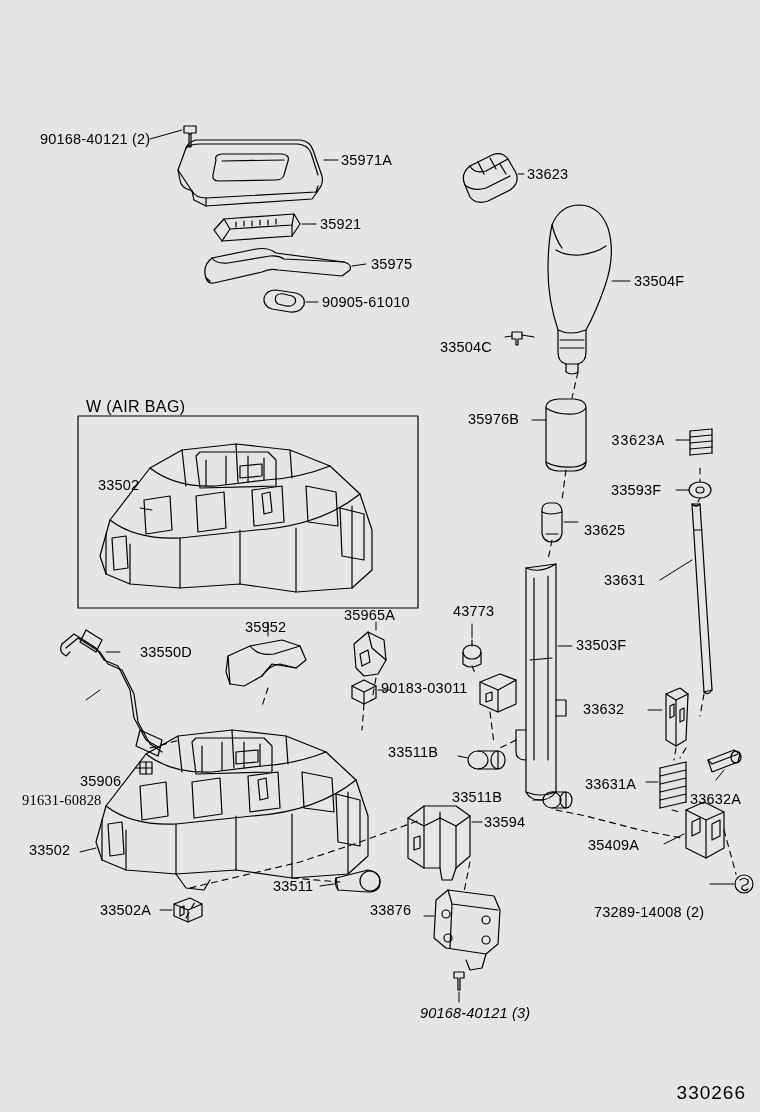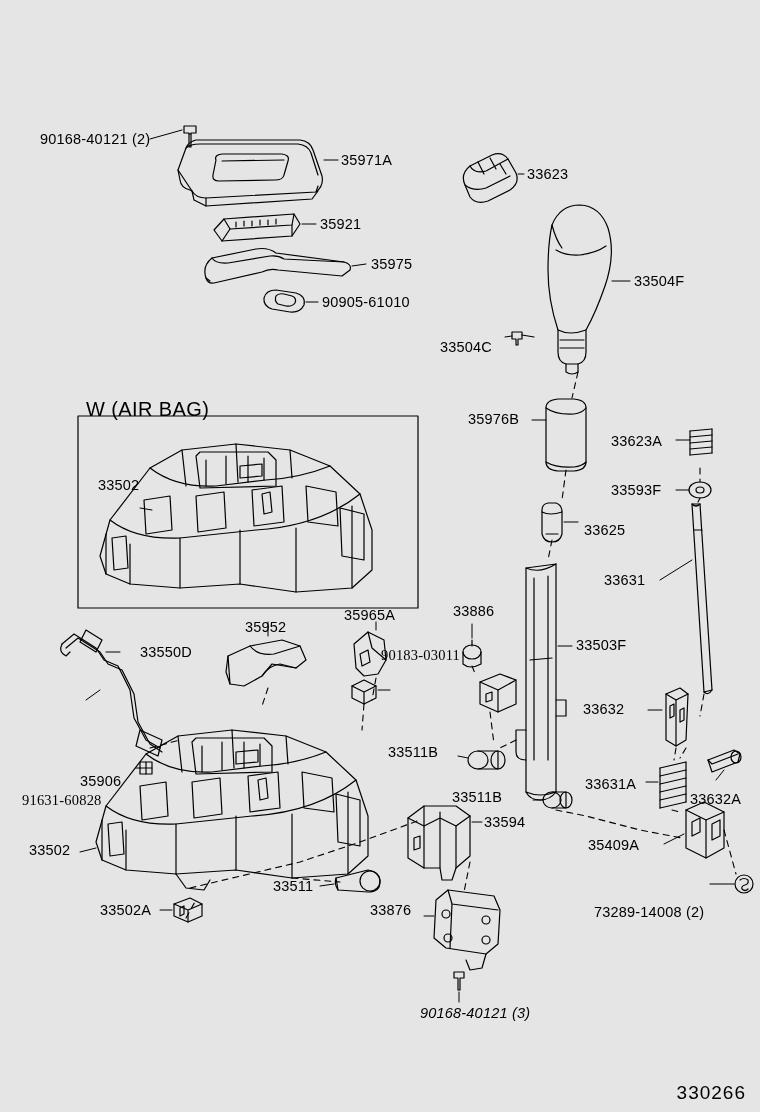--- a/index.html
+++ b/index.html
@@ -35,21 +35,21 @@
   }
   .diagram-id {
     position: absolute;
     right: 14px;
     bottom: 10px;
     font-size: 19px;
     letter-spacing: 1px;
   }
   .boxlabel {
     position: absolute;
-    font-size: 20px;
+    font-size: 16px;
     letter-spacing: 0.4px;
   }
 </style>
 </head>
 <body>
 
 <div id="sheet">
 
   <svg id="svg-layer" viewBox="0 0 760 1112">
     <g fill="none" stroke="#000000" stroke-width="1.2" stroke-linejoin="round" stroke-linecap="round">
@@ -381,36 +381,36 @@
   <div class="lbl" style="left:341px; top:153px;">35971A</div>
   <div class="lbl" style="left:320px; top:217px;">35921</div>
   <div class="lbl" style="left:371px; top:257px;">35975</div>
   <div class="lbl" style="left:322px; top:295px;">90905-61010</div>
 
   <div class="lbl" style="left:527px; top:167px;">33623</div>
   <div class="lbl" style="left:634px; top:274px;">33504F</div>
   <div class="lbl" style="left:440px; top:340px;">33504C</div>
 
   <div class="lbl" style="left:468px; top:412px;">35976B</div>
-  <div class="lbl" style="left:611px; top:434px;">33623A</div>
+  <div class="lbl" style="left:611px; top:434px;font-family:Liberation Mono, monospace;">33623A</div>
   <div class="lbl" style="left:611px; top:483px;">33593F</div>
   <div class="lbl" style="left:584px; top:523px;">33625</div>
   <div class="lbl" style="left:604px; top:573px;">33631</div>
 
   <div class="boxlabel" style="left:86px; top:398px;">W (AIR BAG)</div>
   <div class="lbl" style="left:98px; top:478px;">33502</div>
 
   <div class="lbl" style="left:344px; top:608px;">35965A</div>
   <div class="lbl" style="left:245px; top:620px;">35952</div>
-  <div class="lbl" style="left:453px; top:604px;">33886</div>
+  <div class="lbl" style="left:453px; top:604px;">43773</div>
   <div class="lbl" style="left:576px; top:638px;">33503F</div>
   <div class="lbl" style="left:583px; top:702px;">33632</div>
 
   <div class="lbl" style="left:140px; top:645px;">33550D</div>
-  <div class="lbl" style="left:381px; top:648px;font-family:Liberation Serif, serif;">90183-03011</div>
+  <div class="lbl" style="left:381px; top:681px;">90183-03011</div>
   <div class="lbl" style="left:388px; top:745px;">33511B</div>
   <div class="lbl" style="left:585px; top:777px;">33631A</div>
   <div class="lbl" style="left:690px; top:792px;">33632A</div>
 
   <div class="lbl" style="left:80px; top:774px;">35906</div>
   <div class="lbl" style="left:22px; top:793px;font-family:Liberation Serif, serif;">91631-60828</div>
   <div class="lbl" style="left:452px; top:790px;">33511B</div>
   <div class="lbl" style="left:484px; top:815px;">33594</div>
   <div class="lbl" style="left:588px; top:838px;">35409A</div>
 

